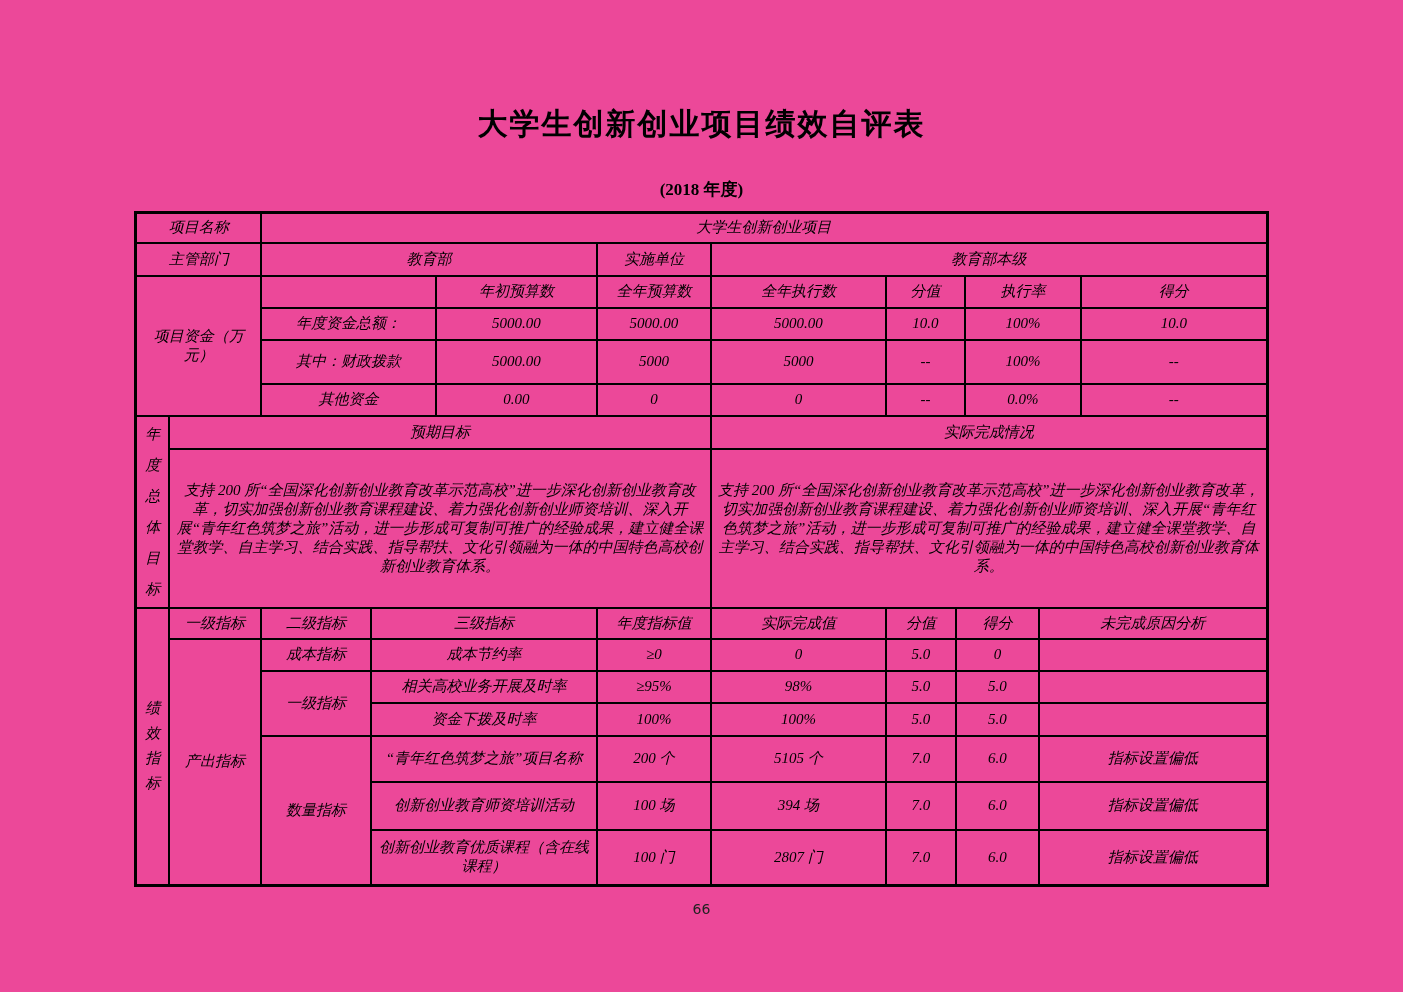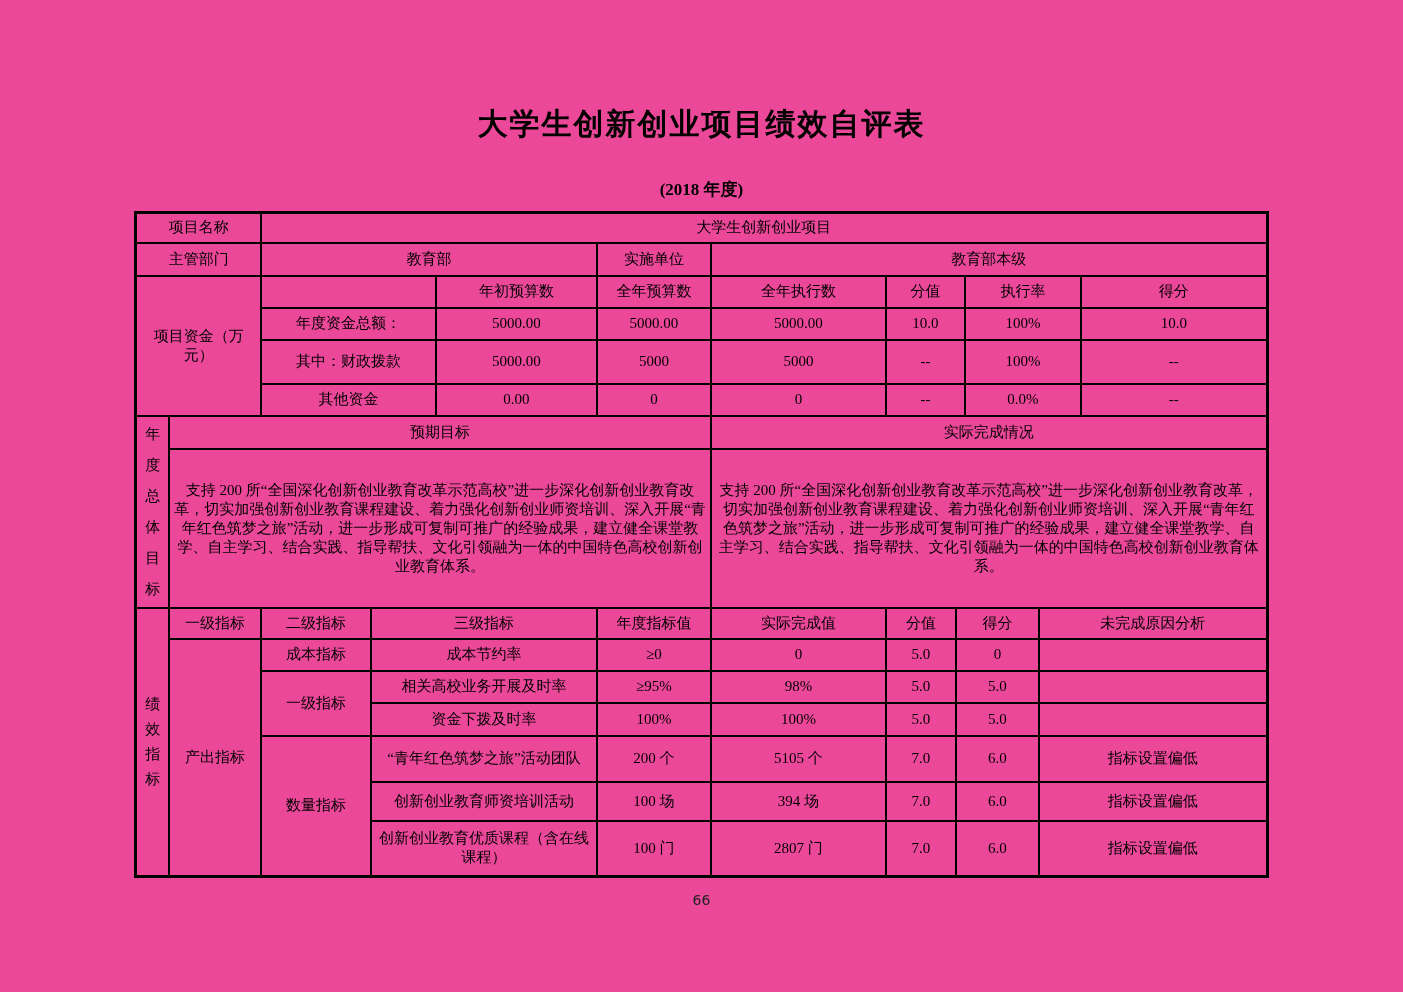--- a/index.html
+++ b/index.html
@@ -13,20 +13,21 @@
     font-size:30px; font-weight:bold; letter-spacing:2px; line-height:36px;
   }
   .doc-subtitle {
     margin-top:38px; text-align:center;
     font-size:17px; font-weight:bold; line-height:20px;
   }
   table.eval {
     width:1131px; margin:11px auto 0 auto;
     border-collapse:collapse; table-layout:fixed;
     border:3px solid #000;
+    font-style:italic;
   }
   table.eval td {
     border:2px solid #000;
     font-size:15px; line-height:19px;
     text-align:center; vertical-align:middle;
     padding:2px 4px; overflow:hidden;
     word-break:break-all;
   }
   td.left { text-align:left; padding-left:12px; }
   td.para {
@@ -175,29 +176,29 @@
       <td colspan="2" class="left">资金下拨及时率</td>
       <td>100%</td>
       <td>100%</td>
       <td>5.0</td>
       <td colspan="2">5.0</td>
       <td colspan="2" class="left"></td>
     </tr>
 
     <tr style="height:46px">
       <td rowspan="3">数量指标</td>
-      <td colspan="2" class="left">“青年红色筑梦之旅”活动团队</td>
+      <td colspan="2" class="left">“青年红色筑梦之旅”项目名称</td>
       <td>200 个</td>
       <td>5105 个</td>
       <td>7.0</td>
       <td colspan="2">6.0</td>
       <td colspan="2" class="left">指标设置偏低</td>
     </tr>
 
-    <tr style="height:39px">
+    <tr style="height:48px">
       <td colspan="2" class="left">创新创业教育师资培训活动</td>
       <td>100 场</td>
       <td>394 场</td>
       <td>7.0</td>
       <td colspan="2">6.0</td>
       <td colspan="2" class="left">指标设置偏低</td>
     </tr>
 
     <tr style="height:56px">
       <td colspan="2" class="left">创新创业教育优质课程（含在线课程）</td>

